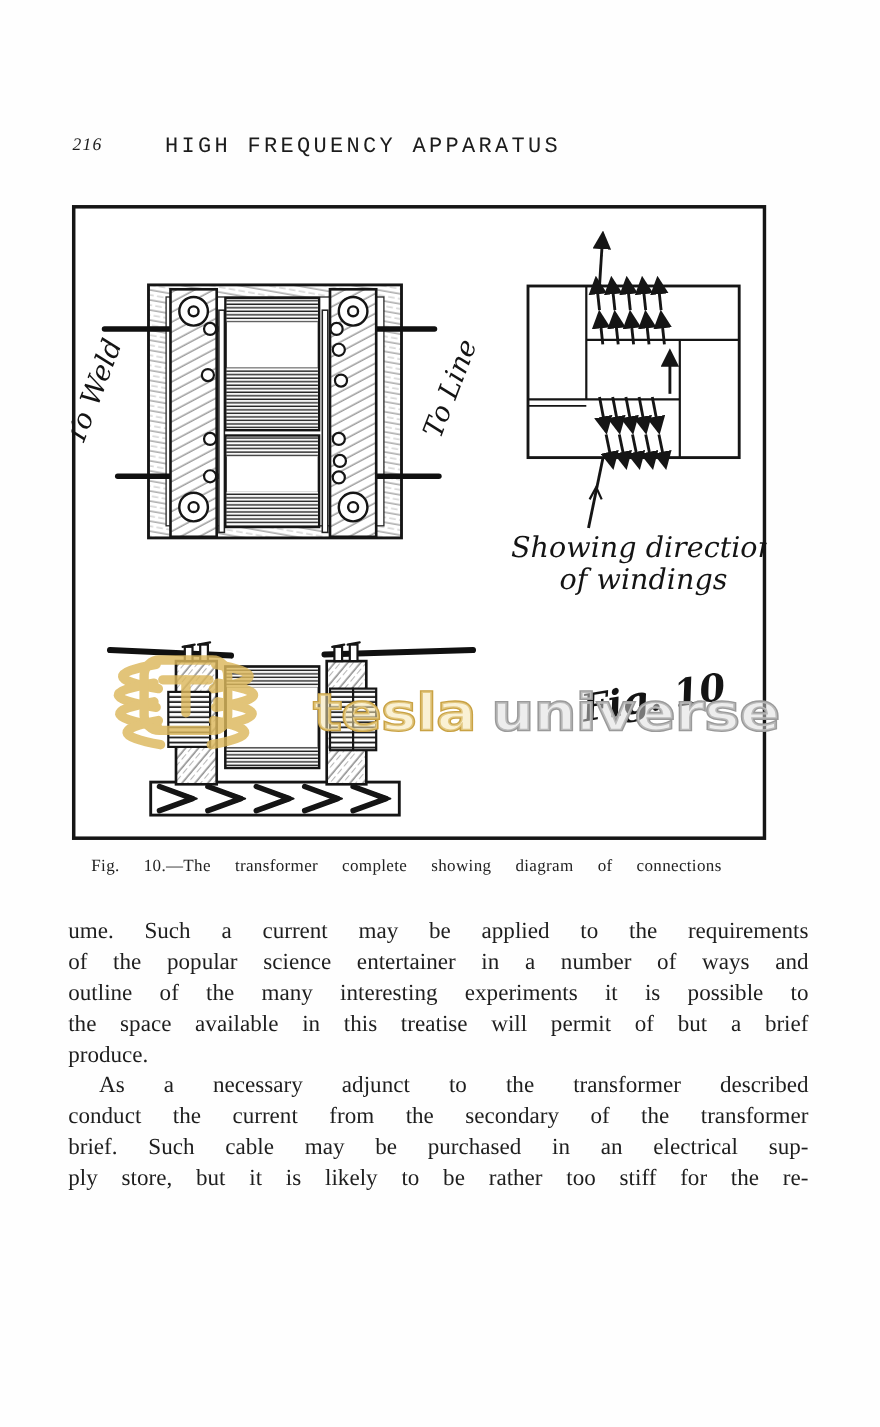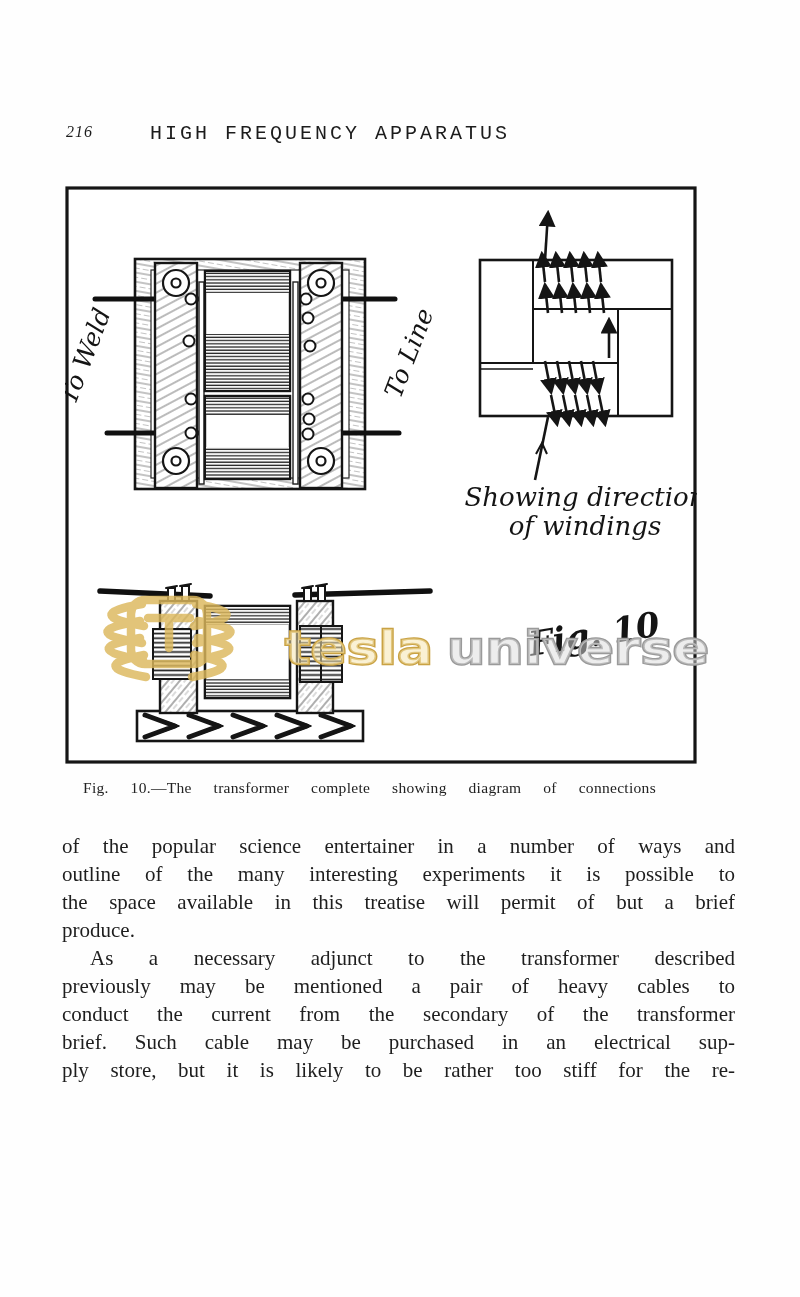--- a/index.html
+++ b/index.html
@@ -234,25 +234,25 @@
     <path d="M169,618 L169,648"></path>
   </g>
   <text x="285" y="664" font-family="DejaVu Sans, sans-serif" font-weight="bold" font-size="46" textLength="148" lengthAdjust="spacingAndGlyphs" fill="#f5e6b0" fill-opacity="0.55" stroke="#c9a244" stroke-width="2.4" paint-order="stroke">tesla</text>
   <text x="447" y="664" font-family="DejaVu Sans, sans-serif" font-weight="bold" font-size="46" textLength="262" lengthAdjust="spacingAndGlyphs" fill="#dcdcdc" fill-opacity="0.5" stroke="#9a9a9a" stroke-width="2.4" paint-order="stroke">universe</text>
 </svg>
 
 <div class="fig-caption">Fig. 10.—The transformer complete showing diagram of connections</div>
 
 <div class="body-text">
   <div>
+    <div class="tline">ume. Such a current may be applied to the requirements</div>
     <div class="tline">of the popular science entertainer in a number of ways and</div>
     <div class="tline">outline of the many interesting experiments it is possible to</div>
     <div class="tline">the space available in this treatise will permit of but a brief</div>
     <div class="tline left">produce.</div>
   </div>
   <div class="para2">
     <div class="tline indent">As a necessary adjunct to the transformer described</div>
-    <div class="tline">previously may be mentioned a pair of heavy cables to</div>
     <div class="tline">conduct the current from the secondary of the transformer</div>
     <div class="tline">brief. Such cable may be purchased in an electrical sup-</div>
     <div class="tline">ply store, but it is likely to be rather too stiff for the re-</div>
   </div>
 </div>
 
 </body></html>

